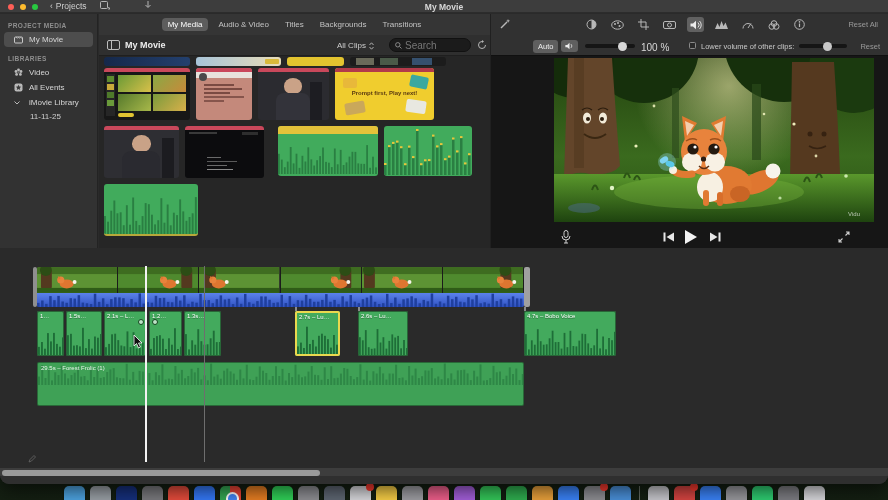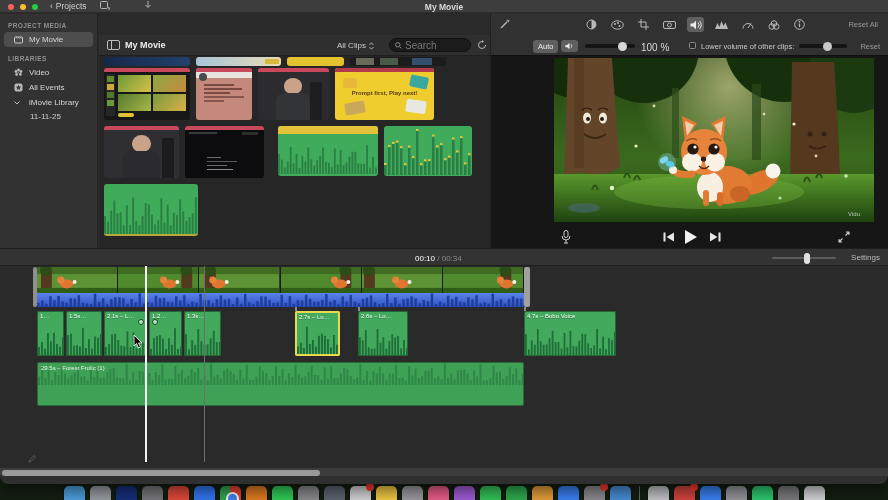--- a/index.html
+++ b/index.html
@@ -171,20 +171,29 @@
         </svg>
     </span>
     <span class="tb-ic" style="left:144px">
       <svg width="8" height="9" viewBox="0 0 8 9">
           <path d="M4 0 v6 M1.5 4 L4 6.5 L6.5 4" stroke="#b5b5b5" fill="none" stroke-width="1"></path>
         </svg>
     </span>
     <div class="wintitle">My Movie</div>
   </div>
 
+  <div class="tabbar">
+    <ul class="tabs" id="tabs">
+        <li class="tab active">My Media</li>
+        <li class="tab">Audio &amp; Video</li>
+        <li class="tab">Titles</li>
+        <li class="tab">Backgrounds</li>
+        <li class="tab">Transitions</li>
+      </ul>
+  </div>
 
   <aside class="sidebar">
     <div class="sb-head">PROJECT MEDIA</div>
     <div class="sb-item sel">
       <span class="ic">
         <svg width="9" height="8" viewBox="0 0 9 8">
             <rect x="0.5" y="1" width="8" height="6" rx="1" fill="none" stroke="#c9c9c9"></rect>
             <path d="M2 1 l1.4 1.6 M4.2 1 l1.4 1.6 M6.4 1 l1.4 1.6" stroke="#c9c9c9" stroke-width="0.7"></path>
           </svg>
       </span>
@@ -635,27 +644,20 @@
           </svg>
       </span>
       <span style="position:absolute;right:38px">
         <svg width="12" height="12" viewBox="0 0 12 12">
             <path d="M7.5 4.5 L11 1 M8 1 h3 v3 M4.5 7.5 L1 11 M1 8 v3 h3" fill="none" stroke="#d0d0d0" stroke-width="1.1"></path>
           </svg>
       </span>
     </div>
   </section>
 
-  <div class="tl-toolbar">
-    <span class="timecode"><span>00:10</span><span class="dim"><span> / </span><span>00:34</span></span></span>
-    <span class="zoomslider">
-        <span class="zknob"></span>
-      </span>
-    <span class="settings">Settings</span>
-  </div>
 
   <div class="timeline" id="timeline">
     <div class="trimL"></div>
     <div class="filmstrip">
       <div class="frames" id="frames">
           <svg width="81.2" height="26" viewBox="0 0 81 26">
             <rect width="81" height="26" fill="#5d9334"></rect>
             <rect width="81" height="7" fill="#39641d" opacity="0.8"></rect>
             <rect x="4" y="2" width="11" height="20" rx="2" fill="#54391f"></rect>
             <circle cx="9" cy="3" r="6" fill="#2c4d15"></circle>

